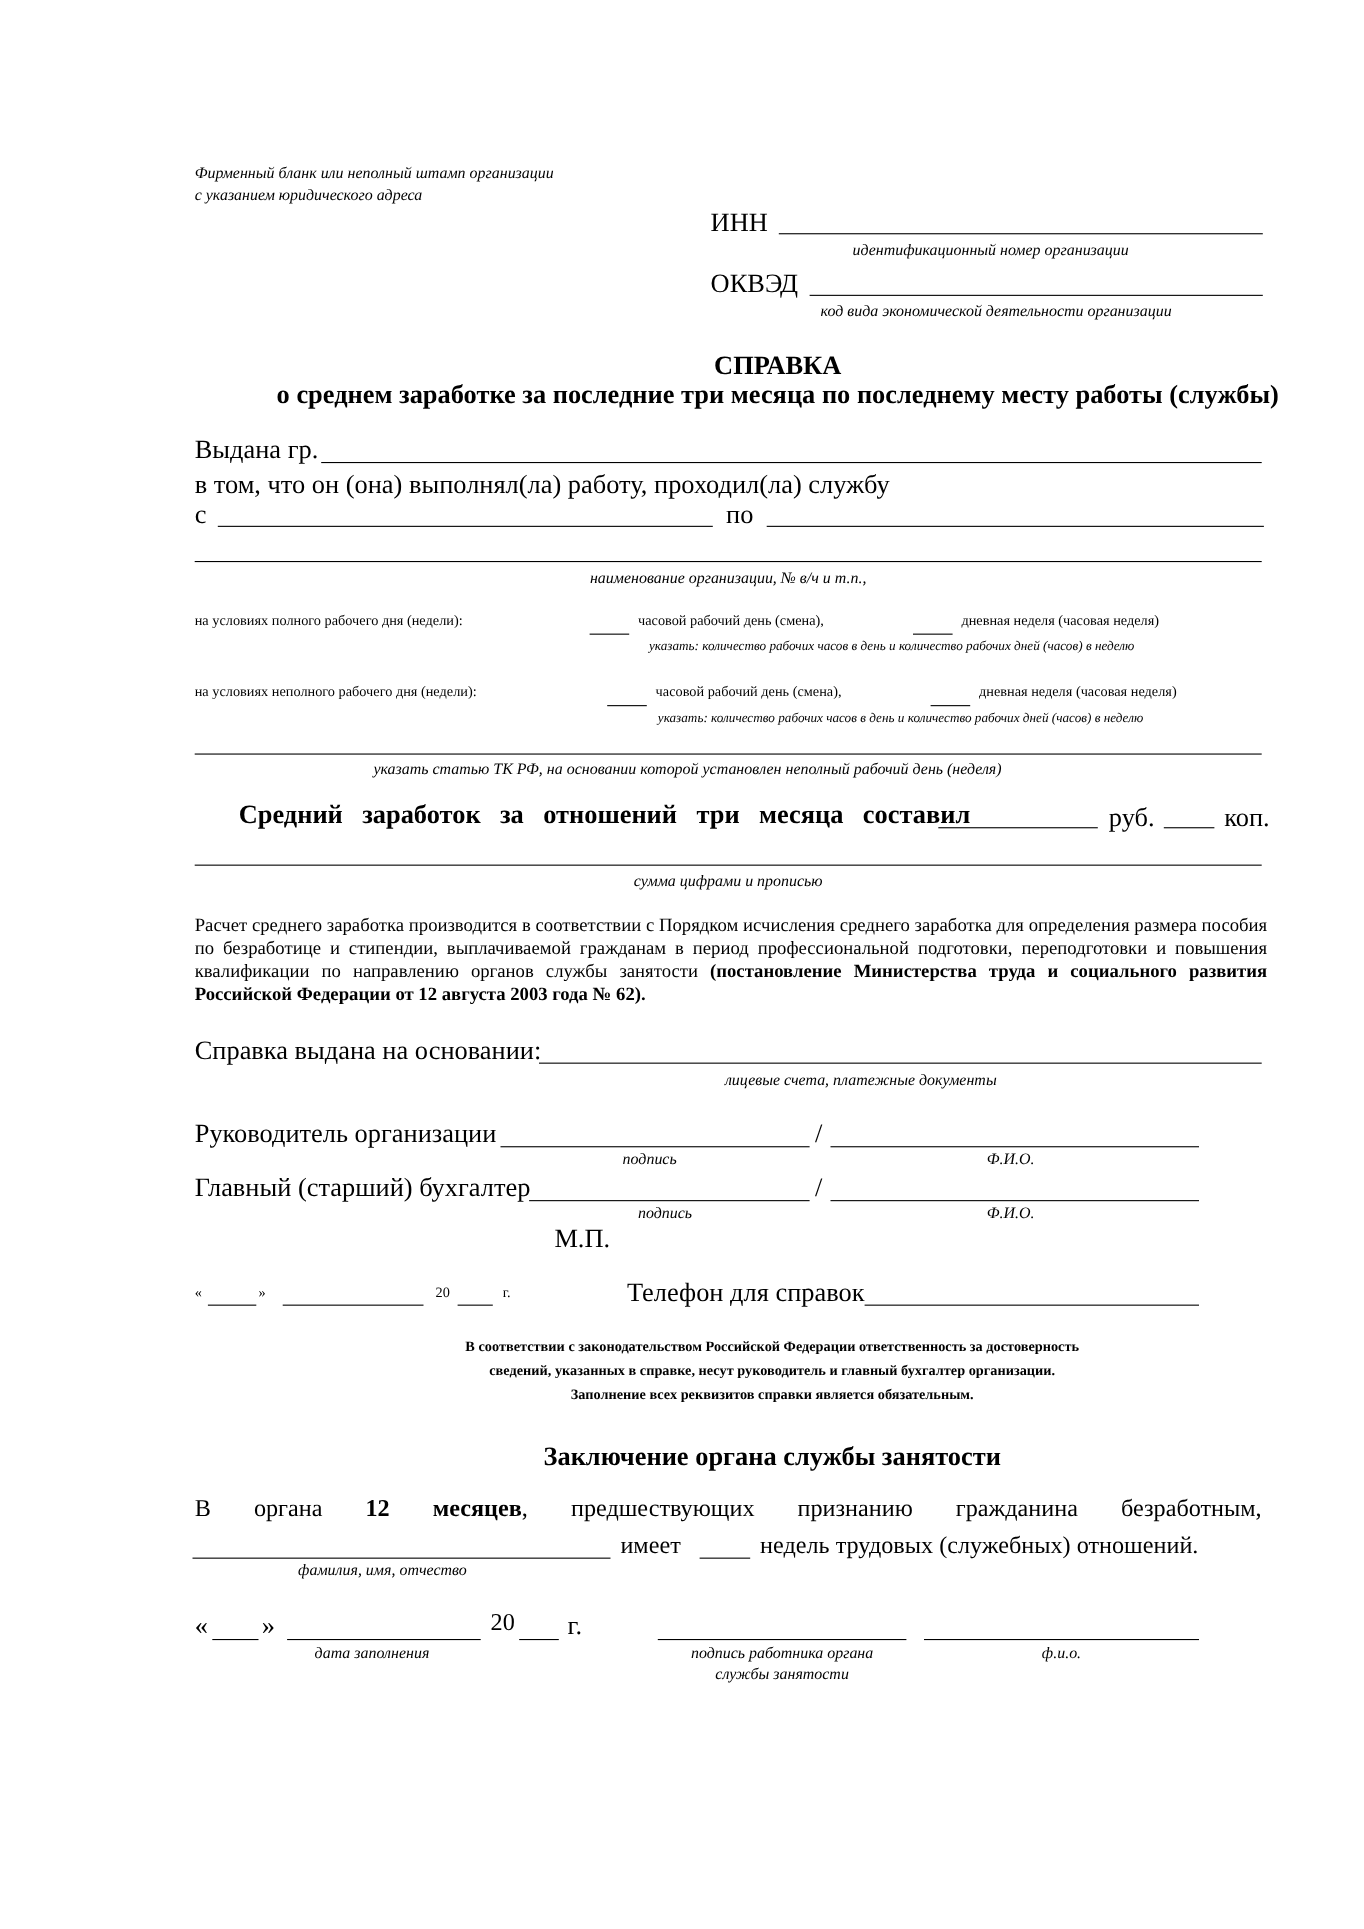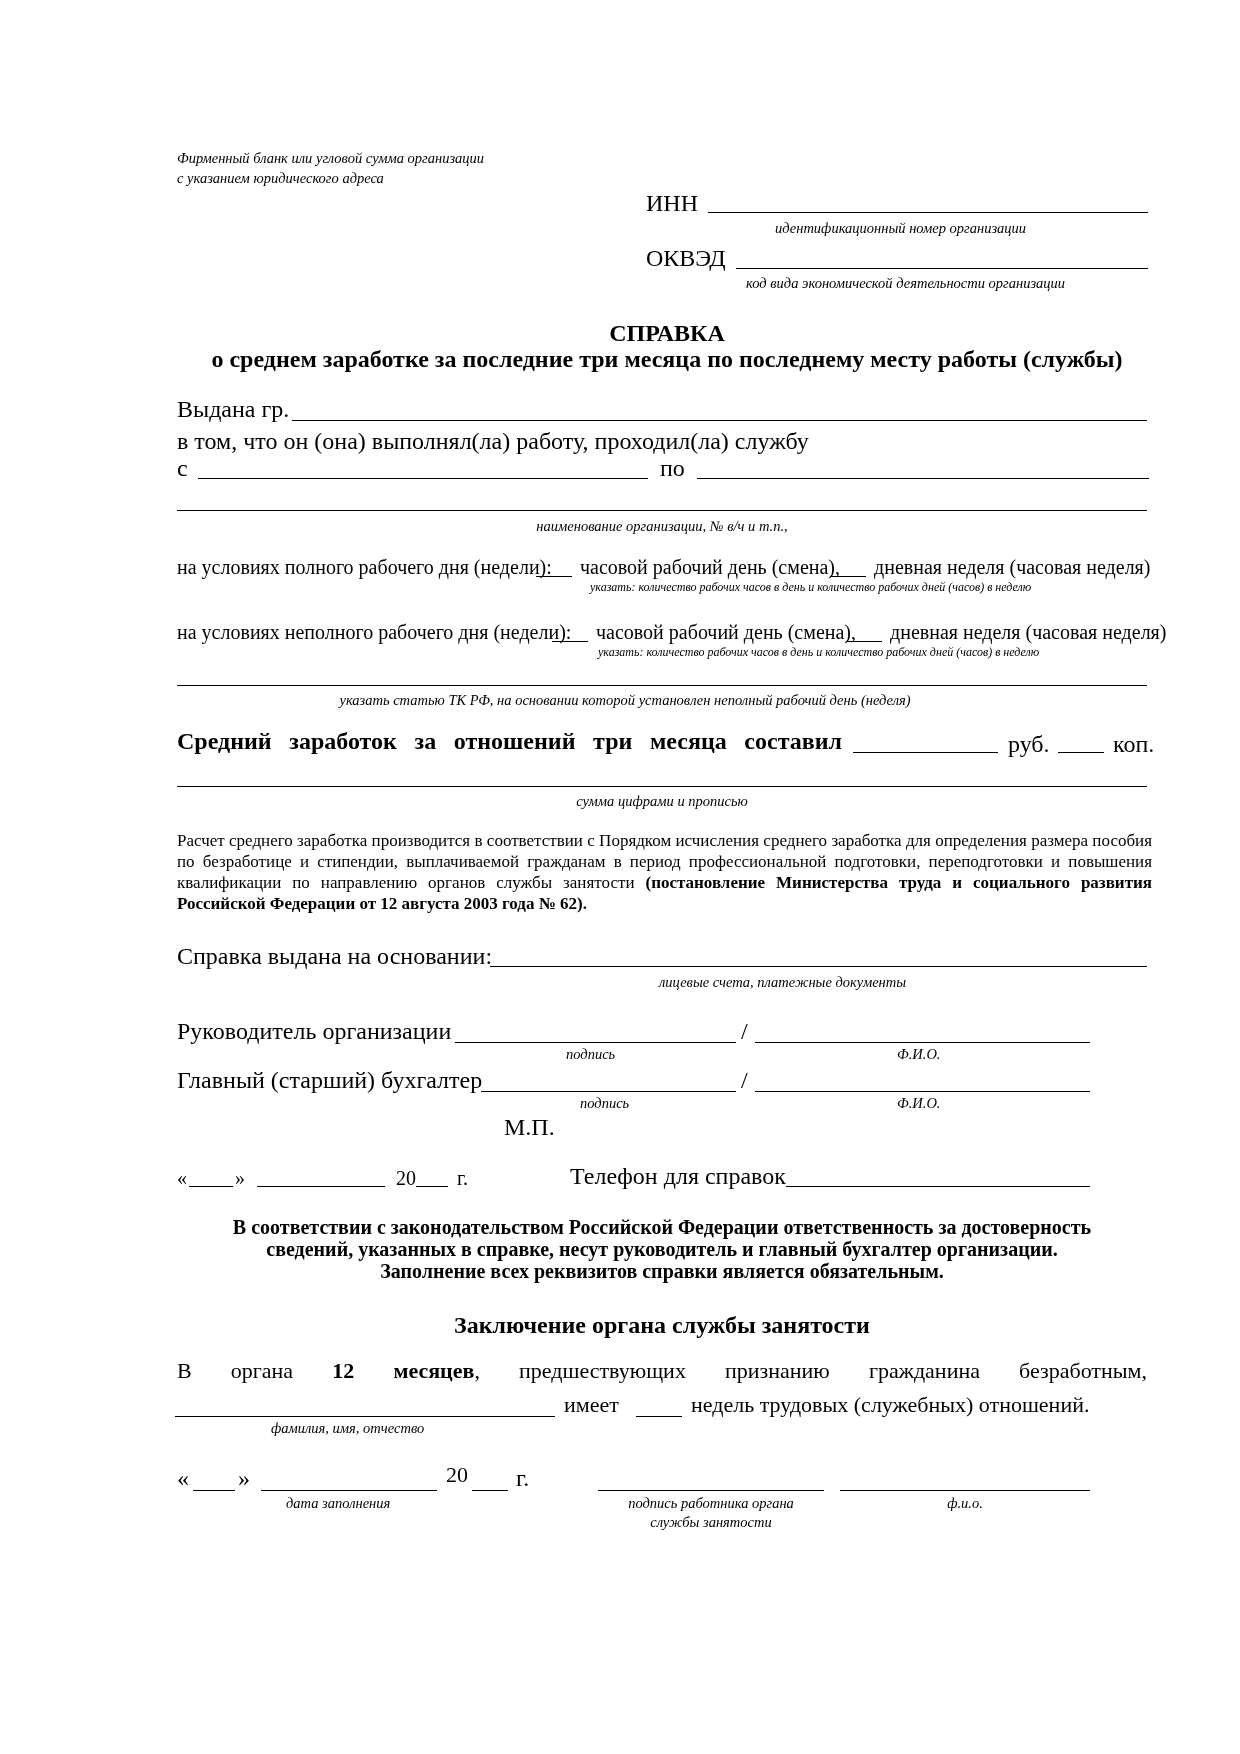--- a/index.html
+++ b/index.html
@@ -1,34 +1,34 @@
 <!DOCTYPE html>
 <html><head>
 <meta charset="utf-8">
 <style>
   html, body { margin: 0; padding: 0; background: #ffffff; }
   body { width: 1240px; height: 1754px; position: relative; overflow: hidden;
          font-family: "Liberation Serif", serif; color: #000; }
   .abs { position: absolute; white-space: nowrap; }
   .it { font-style: italic; }
-  .b { font-weight: bold; }
+  .b { font-weight: bold; margin-left: 40px; }
   .line { position: absolute; border-bottom: 1.3px solid #000; height: 0; }
-  .t17 { font-size: 20px; }
+  .t17 { font-size: 13px; }
   .t14 { font-size: 14.5px; }
   .t13 { font-size: 12px; }
   .t21 { font-size: 24px; }
   .t22 { font-size: 22px; }
   .center { text-align: center; }
   .para { position: absolute; left: 177px; width: 1030px; font-size: 17px; line-height: 21px;
           text-align: justify; text-align-last: left; }
 </style>
 </head>
 <body>
 
-<div class="abs it t14" style="left:177px;top:150px;">Фирменный бланк или угловой сумма организации</div>
+<div class="abs it t14" style="left:177px;top:150px;">Фирменный бланк или неполный штамп организации</div>
 <div class="abs it t14" style="left:177px;top:170px;">с указанием юридического адреса</div>
 
 <div class="abs t21" style="left:646px;top:190px;">ИНН</div>
 <div class="line" style="left:708px;top:212px;width:440px;"><span></span></div>
 <div class="abs it t14" style="left:775px;top:220px;">идентификационный номер организации</div>
 
 <div class="abs t21" style="left:646px;top:245px;">ОКВЭД</div>
 <div class="line" style="left:736px;top:268px;width:412px;"><span></span></div>
 <div class="abs it t14" style="left:746px;top:275px;">код вида экономической деятельности организации</div>
 

